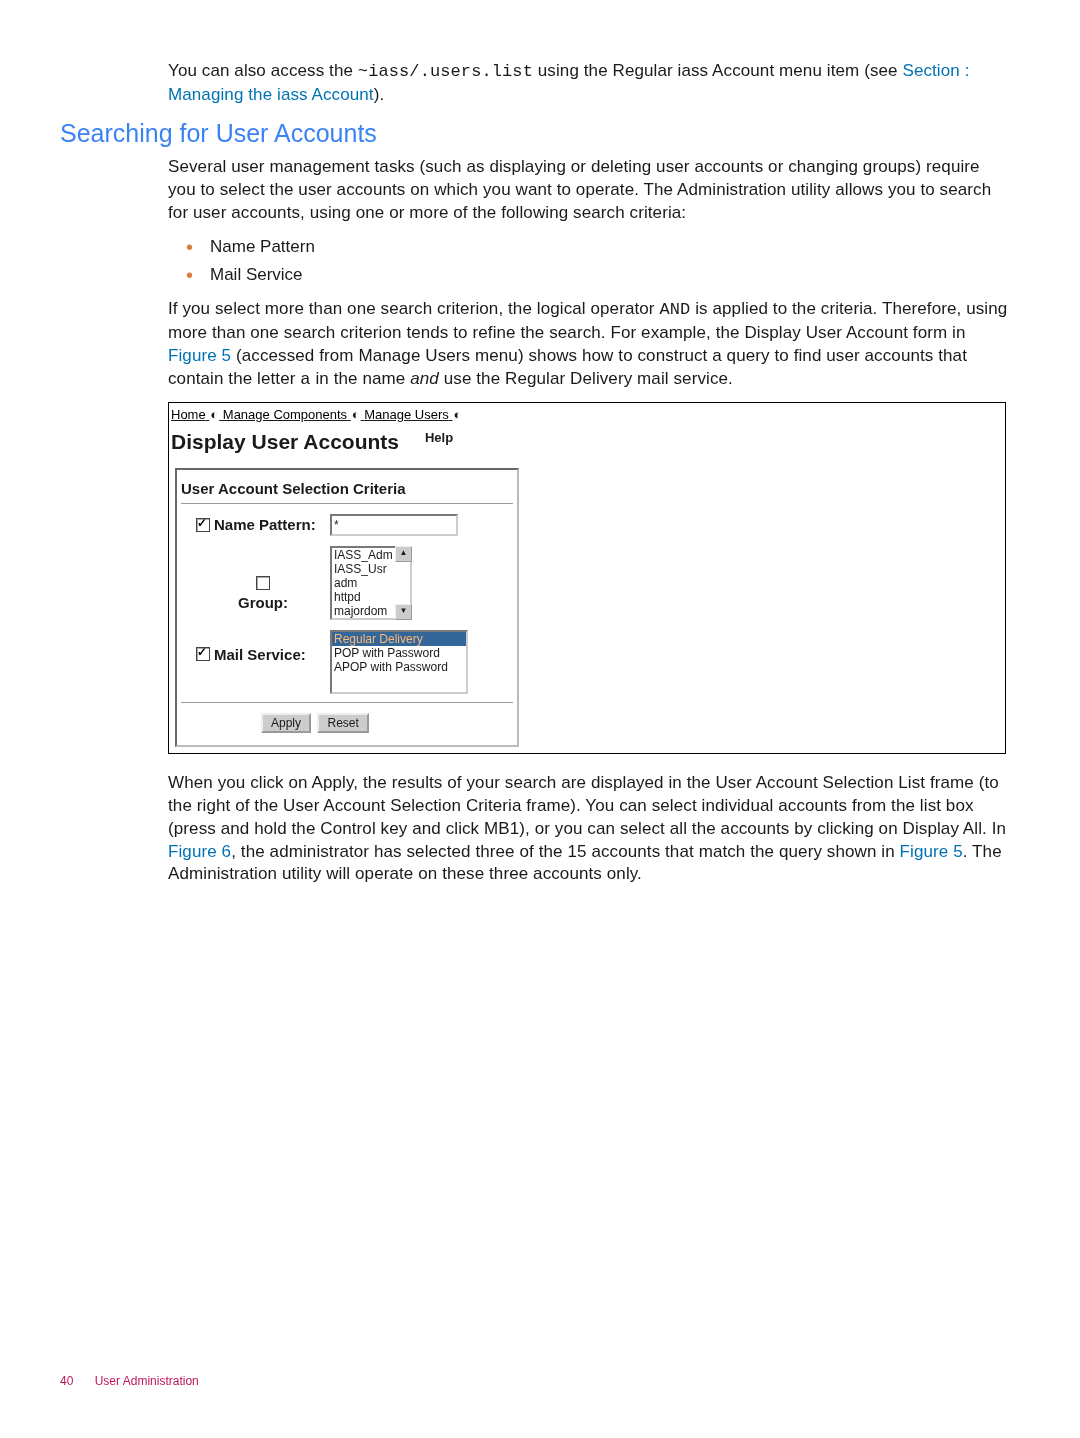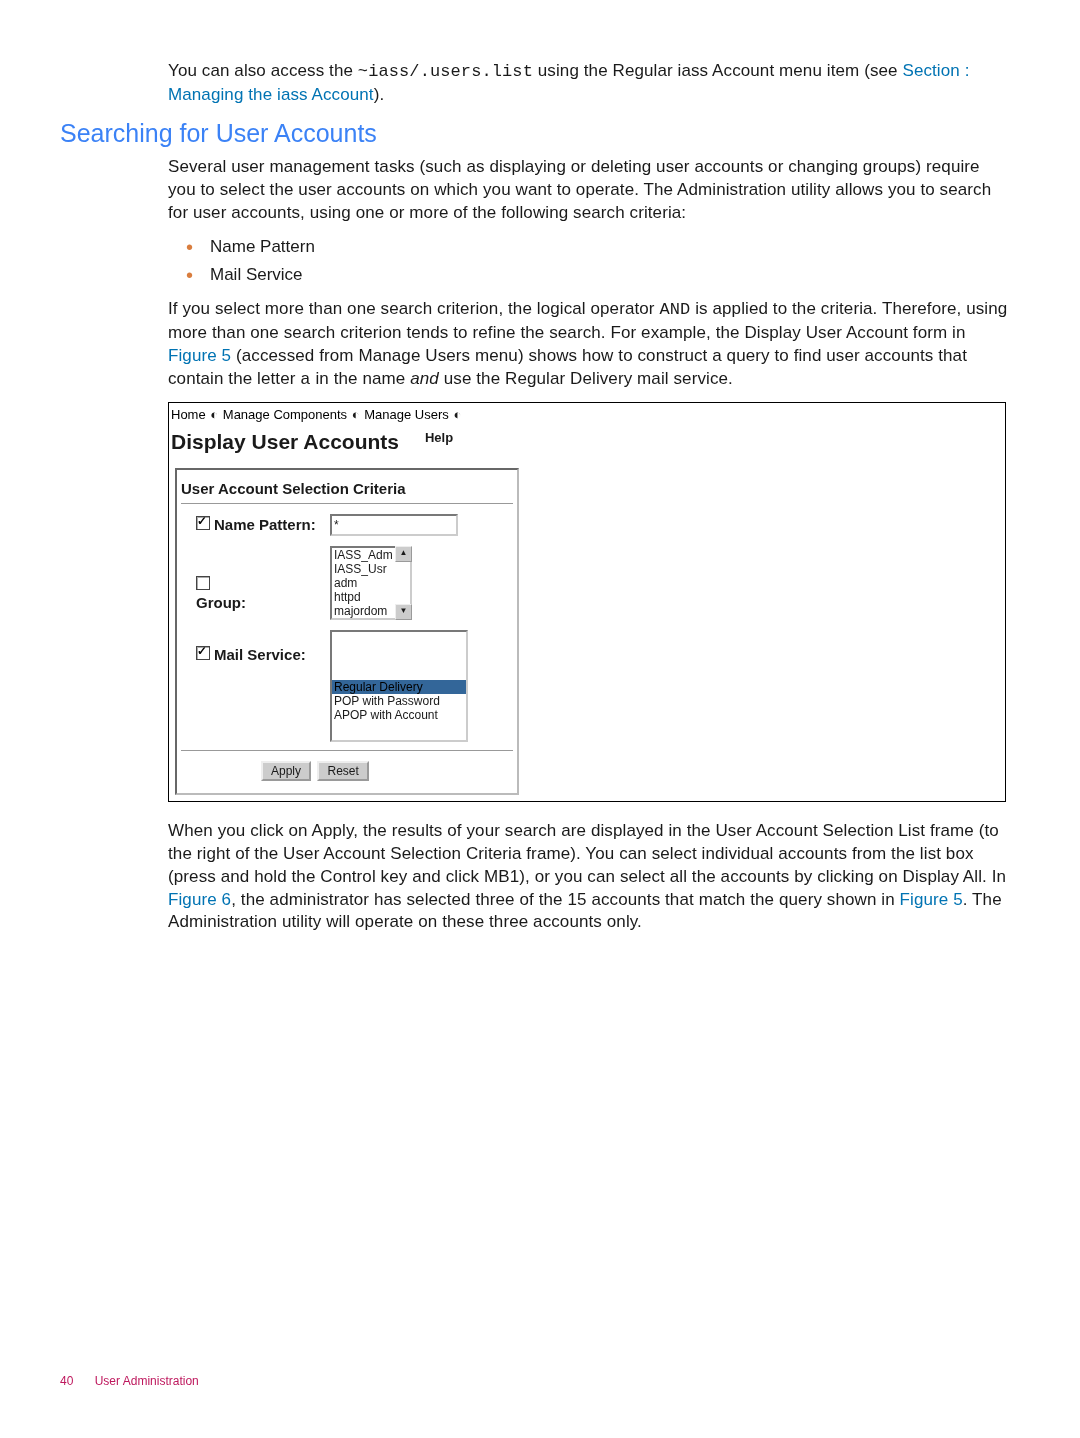--- a/index.html
+++ b/index.html
@@ -74,20 +74,21 @@
   .screenshot {
     border: 1px solid #000;
     width: 836px;
     font-family: Arial, sans-serif;
     background: #fff;
     margin-bottom: 18px;
   }
   .breadcrumb {
     font-size: 13px;
     padding: 4px 2px 2px 2px;
+    text-decoration: underline;
   }
   .breadcrumb .bullet {
     text-decoration: none;
     display: inline-block;
     margin: 0 1px;
   }
   .breadcrumb a { color: #000; }
   .title-row {
     padding: 6px 2px 14px 2px;
     display: flex;
@@ -124,20 +125,21 @@
     display: flex;
     align-items: center;
     margin: 10px 0 8px 0;
   }
   .crit-row.align-top { align-items: flex-start; }
   .crit-label {
     font-size: 15px;
     font-weight: 700;
     width: 134px;
     display: inline-flex;
+    align-items: center;
     gap: 4px;
     padding-left: 15px;
   }
   .chk {
     width: 12px; height: 12px;
     border: 1px solid #444;
     display: inline-block;
     position: relative;
     background: #fff;
     box-shadow: inset 1px 1px 0 #aaa;
@@ -186,22 +188,21 @@
     font-size: 12px;
     width: 134px;
     padding-bottom: 18px;
   }
   .ms-listbox .opt {
     padding: 0 2px;
     line-height: 14px;
   }
   .ms-listbox .opt.sel {
     background: #336699;
-    color: #000000;
-    margin-top: 48px;
+    color: #fdba74;
   }
   .btn {
     display: inline-block;
     background: #ccc;
     border: 2px outset #eee;
     font-size: 12px;
     padding: 1px 8px;
     margin-right: 2px;
     font-family: Arial, sans-serif;
   }
@@ -285,21 +286,21 @@
         </div>
 
         <div class="crit-row align-top">
           <span class="crit-label" style="margin-top:16px;">
             <span class="chk checked"></span>
             <span>Mail Service:</span>
           </span>
           <div class="ms-listbox">
             <div class="opt sel">Regular Delivery</div>
             <div class="opt">POP with Password</div>
-            <div class="opt">APOP with Account</div>
+            <div class="opt">APOP with Password</div>
           </div>
         </div>
 
         <hr>
         <div class="btn-row">
           <span class="btn">Apply</span>
           <span class="btn">Reset</span>
         </div>
       </div>
     </div>

